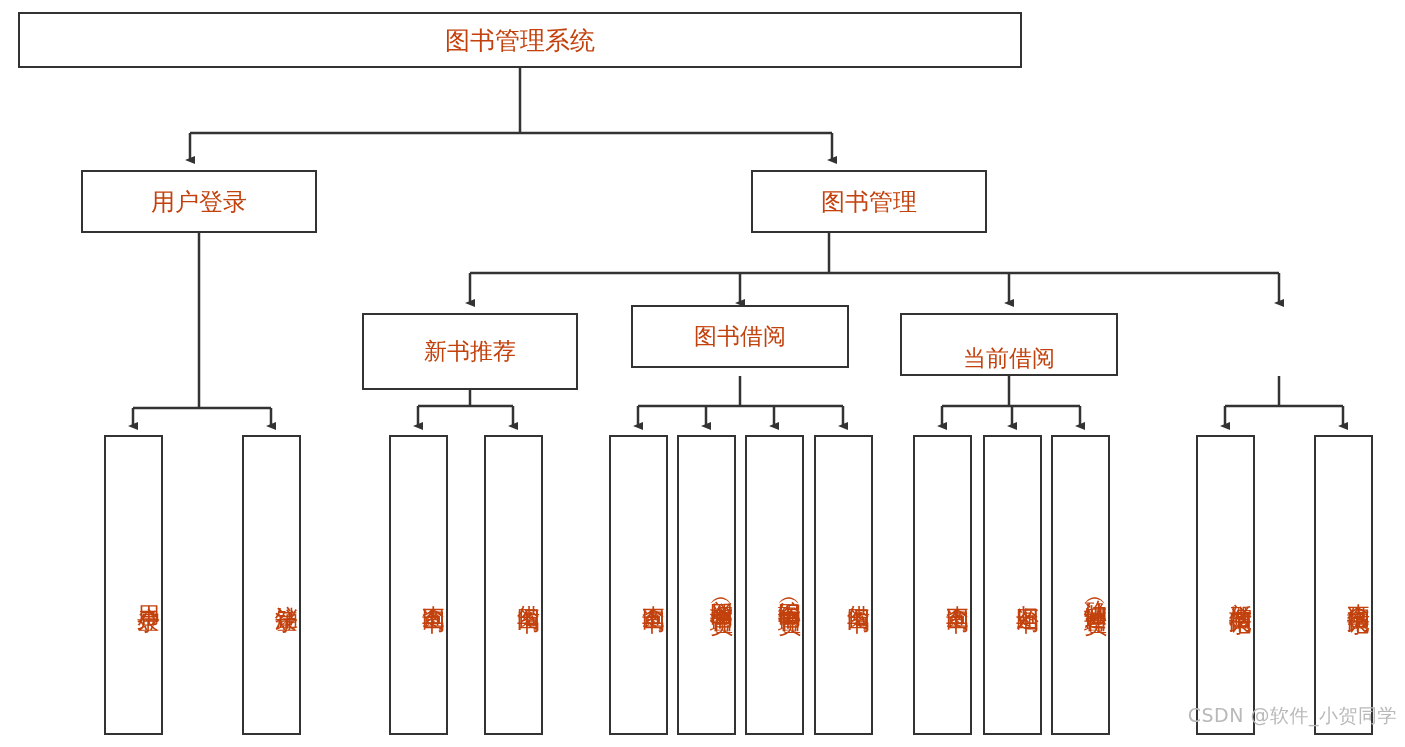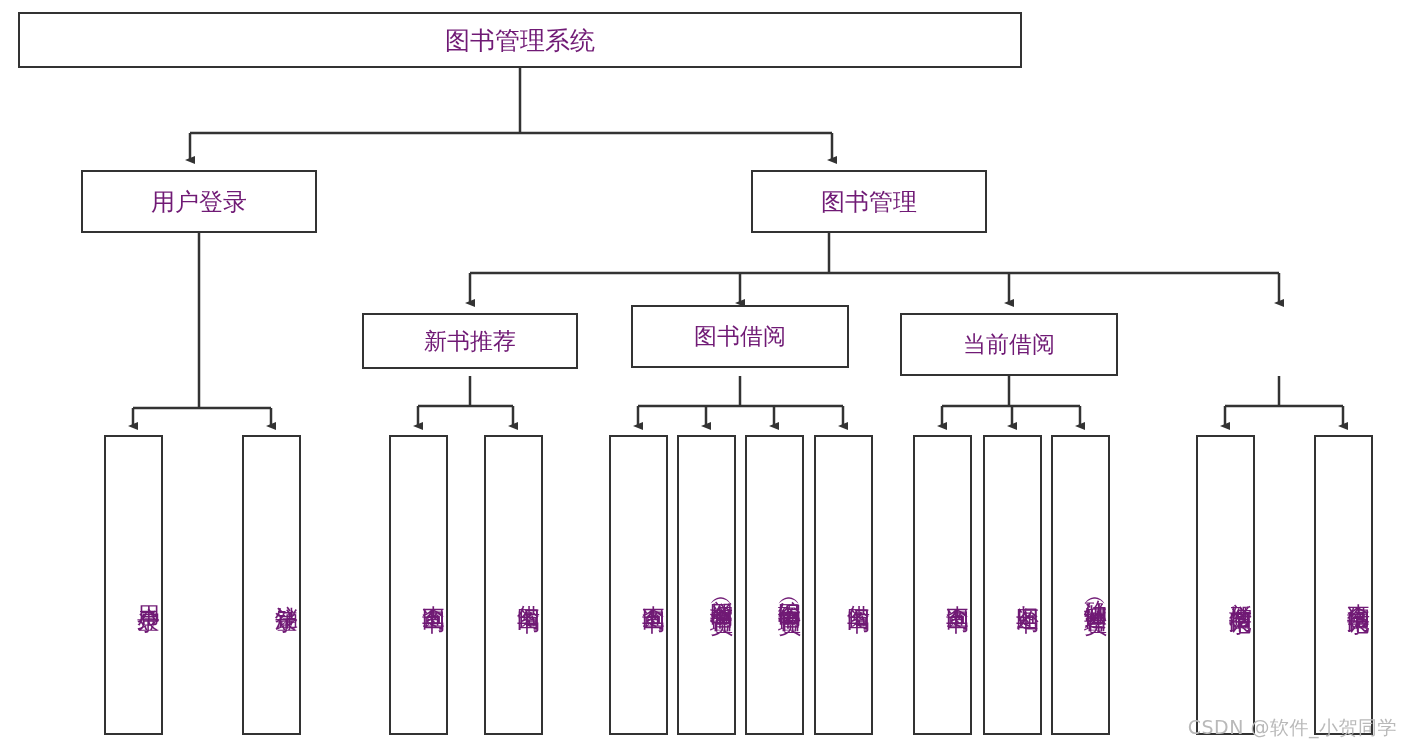--- a/index.html
+++ b/index.html
@@ -18,21 +18,21 @@
     overflow: hidden;
   }
   .node {
     position: absolute;
     box-sizing: border-box;
     border: 2.5px solid #333333;
     background: #ffffff;
     display: flex;
     align-items: center;
     justify-content: center;
-    color: #701a75;
+    color: #c2410c;
   }
   .node.root {
     font-size: 25px;
   }
   .node.level2 {
     font-size: 24px;
   }
   .node.level3 {
     font-size: 23px;
   }
@@ -55,21 +55,21 @@
     position: absolute;
     left: 0;
     top: 0;
     width: 1405px;
     height: 747px;
     pointer-events: none;
   }
   .watermark {
     position: absolute;
     right: 8px;
-    bottom: 6px;
+    bottom: 18px;
     font-size: 19px;
     color: #b9b9b9;
     white-space: nowrap;
     letter-spacing: 0.5px;
   }
 </style>
 </head>
 <body>
 
 <div id="canvas">
@@ -128,27 +128,27 @@
     <span>图书管理系统</span>
   </div>
 
   <div class="node level2" style="left:81px; top:170px; width:236px; height:63px;">
     <span>用户登录</span>
   </div>
   <div class="node level2" style="left:711px; top:170px; width:236px; height:63px;margin-left:40px;">
     <span>图书管理</span>
   </div>
 
-  <div class="node level3" style="left:362px; top:313px; width:216px; height:56px;">
+  <div class="node level3" style="left:362px; top:313px; width:216px; height:77px;">
     <span>新书推荐</span>
   </div>
   <div class="node level3" style="left:631px; top:305px; width:218px; height:63px;">
     <span>图书借阅</span>
   </div>
-  <div class="node level3" style="left:900px; top:313px; width:218px; height:63px;">
+  <div class="node level3" style="left:900px; top:313px; width:218px; height:63px;align-items:flex-end;">
     <span>当前借阅</span>
   </div>
 
   <div class="node leaf" style="left:104px; top:435px; width:59px; height:300px;">
     <span class="leaf-text">用户登录</span>
   </div>
   <div class="node leaf" style="left:242px; top:435px; width:59px; height:300px;">
     <span class="leaf-text">注销登录</span>
   </div>
 

